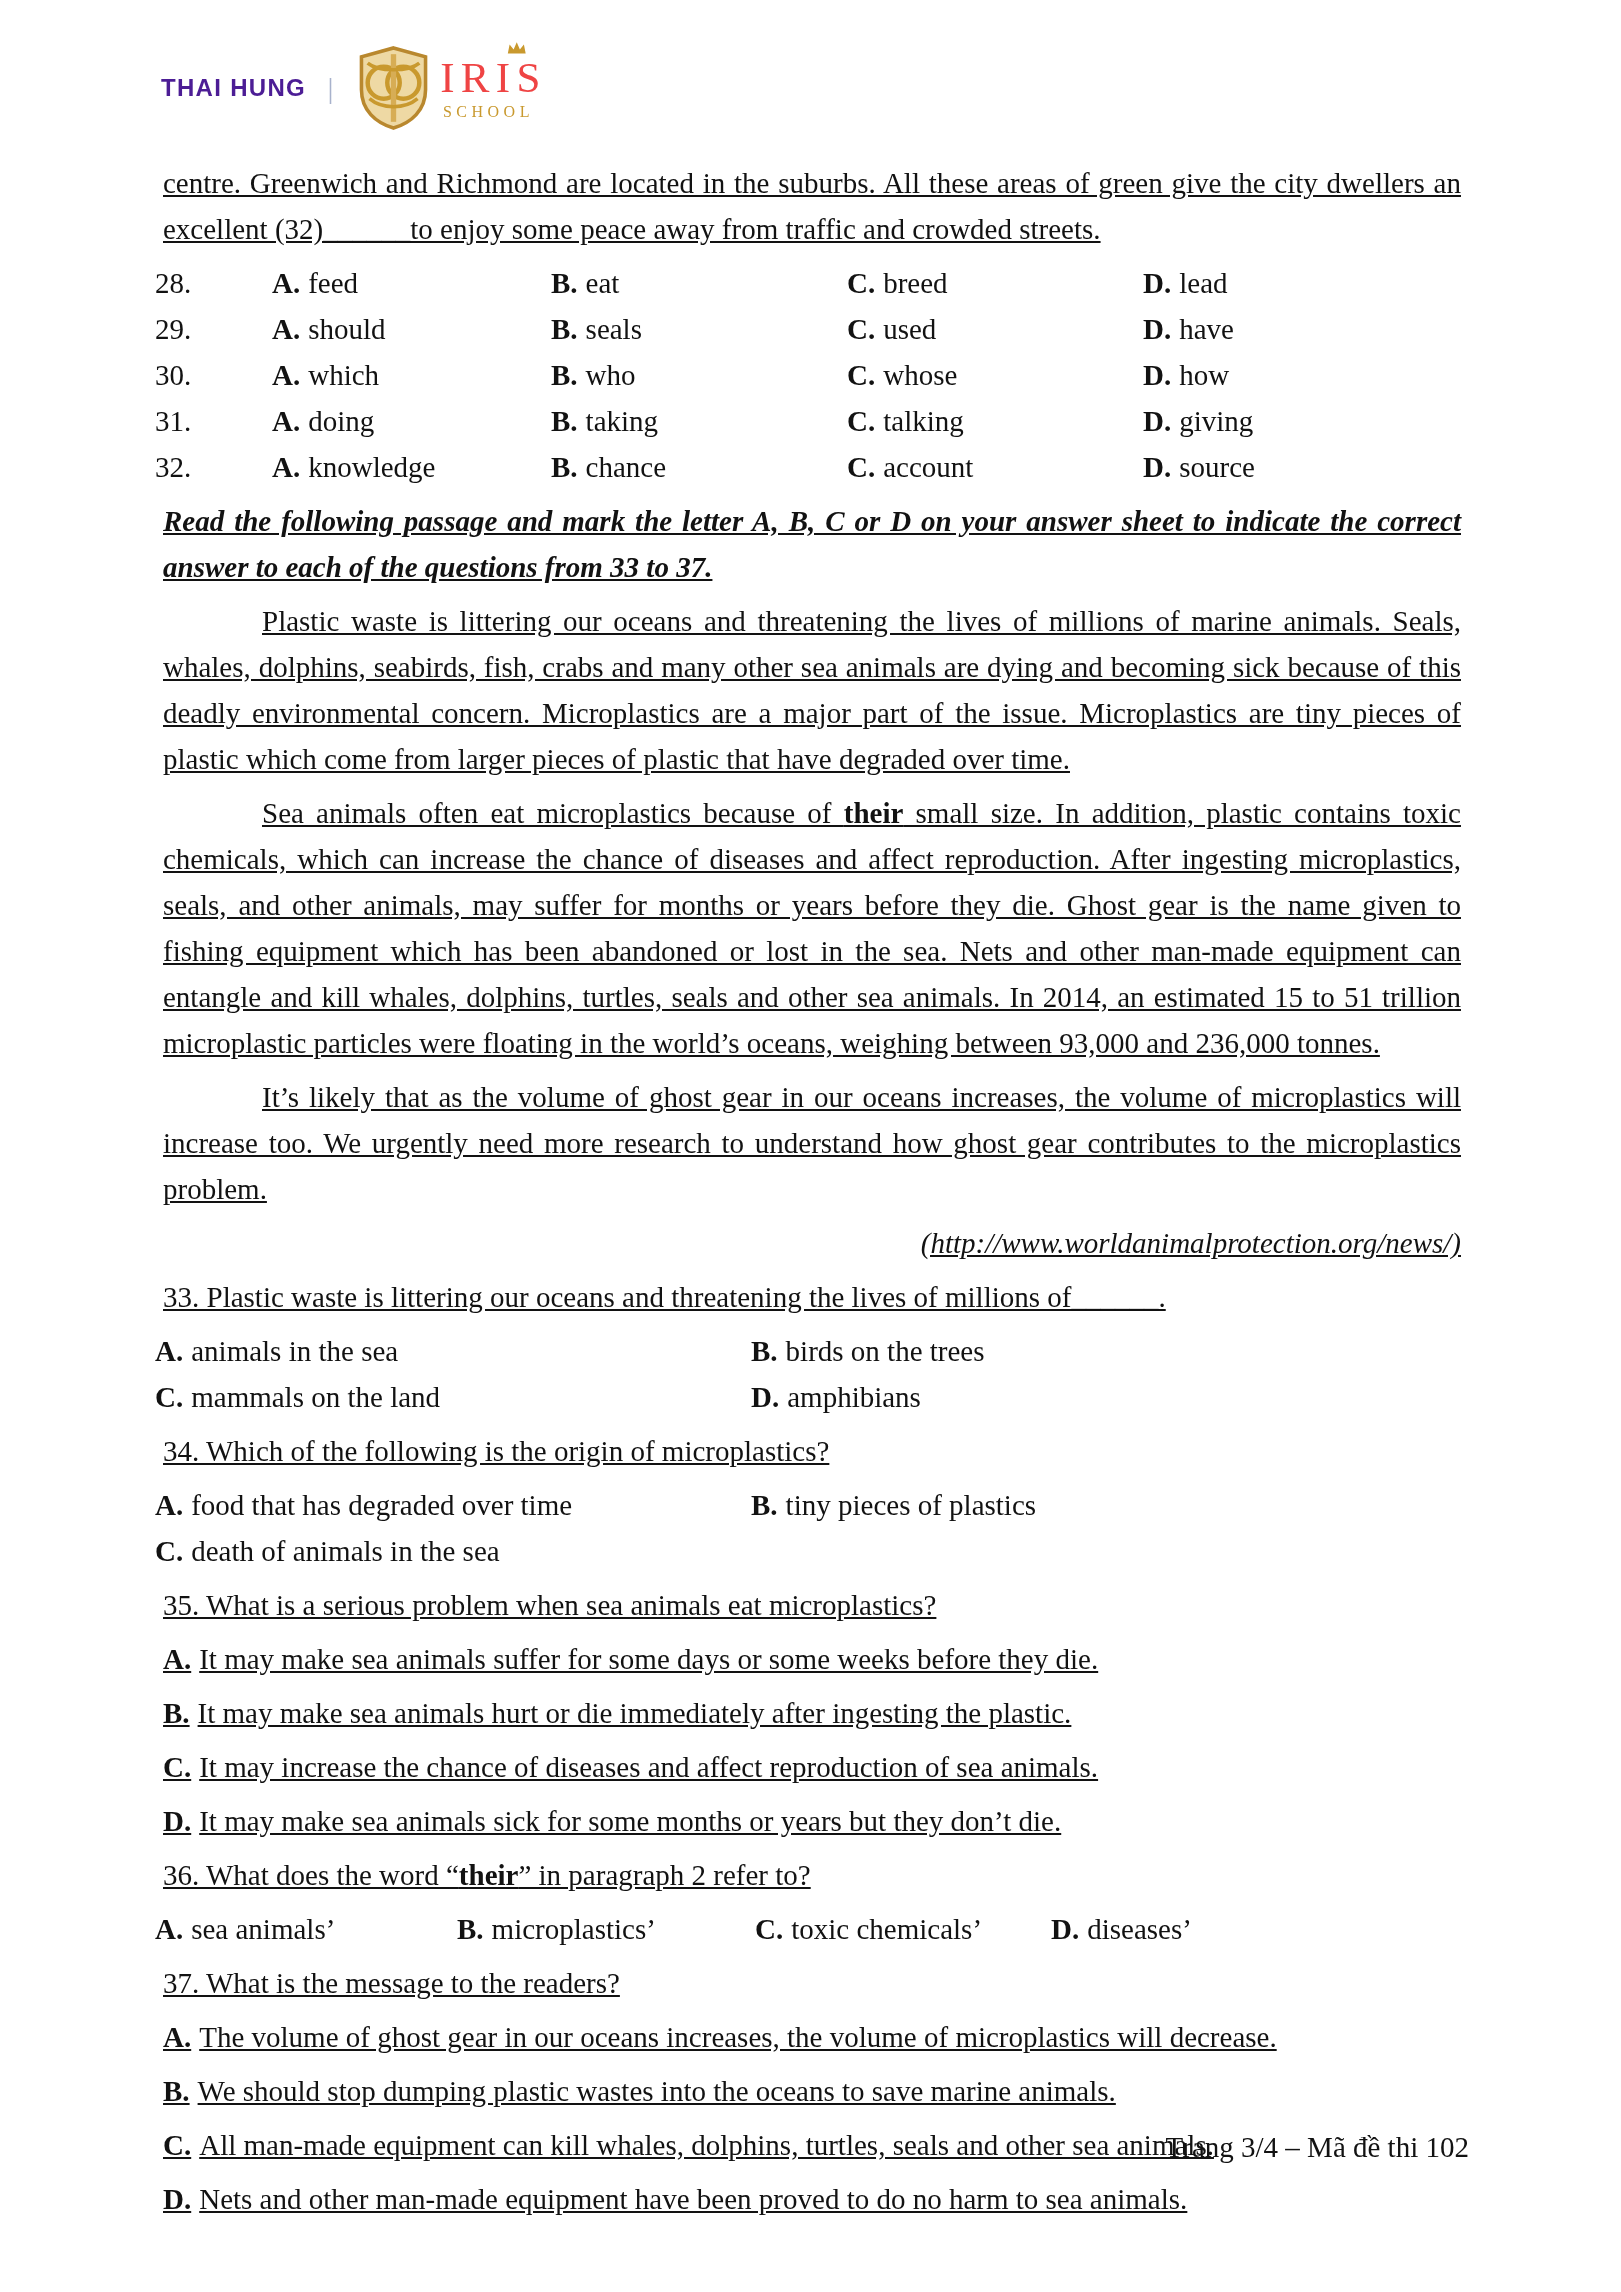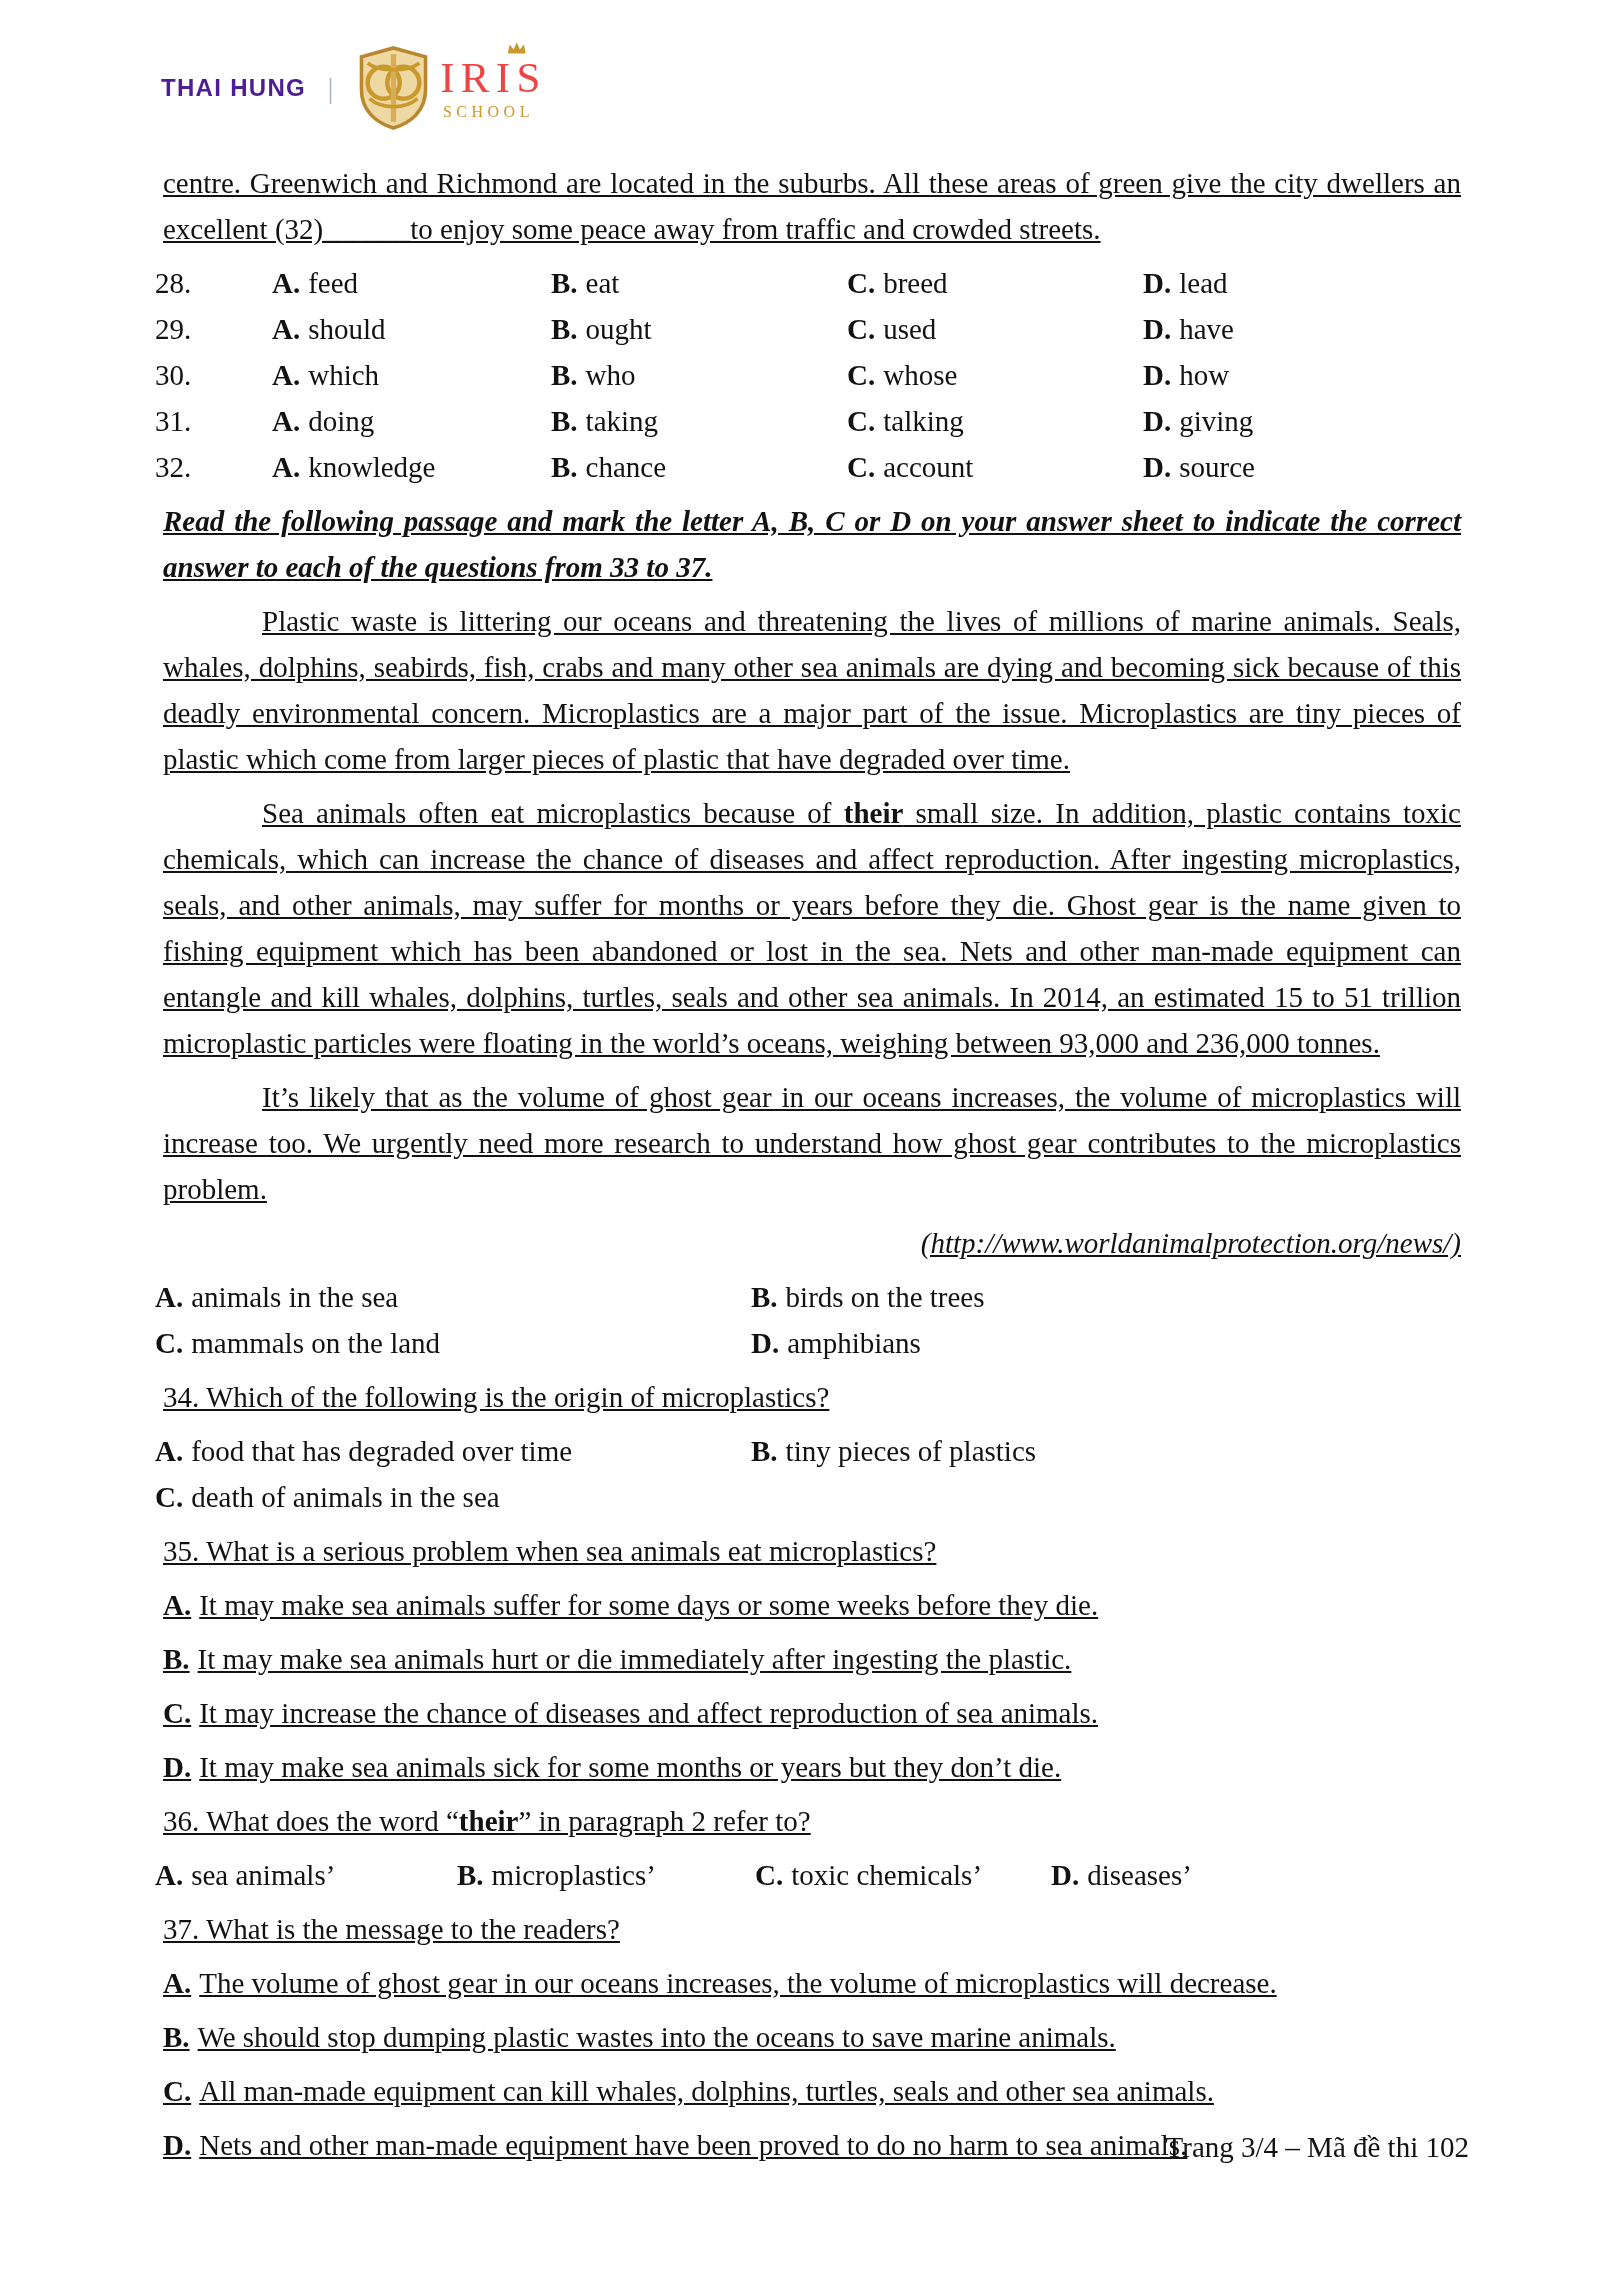--- a/index.html
+++ b/index.html
@@ -99,21 +99,21 @@
           <tr>
         <td class="qnum">28.</td>
         <td class="colA"><b class="lbl">A.</b><span>feed</span></td>
         <td class="colB"><b class="lbl">B.</b><span>eat</span></td>
         <td class="colC"><b class="lbl">C.</b><span>breed</span></td>
         <td class="colD"><b class="lbl">D.</b><span>lead</span></td>
       </tr>
       <tr>
         <td class="qnum">29.</td>
         <td class="colA"><b class="lbl">A.</b><span>should</span></td>
-        <td class="colB"><b class="lbl">B.</b><span>ought</span></td>
+        <td class="colB"><b class="lbl">B.</b><span>seals</span></td>
         <td class="colC"><b class="lbl">C.</b><span>used</span></td>
         <td class="colD"><b class="lbl">D.</b><span>have</span></td>
       </tr>
       <tr>
         <td class="qnum">30.</td>
         <td class="colA"><b class="lbl">A.</b><span>which</span></td>
         <td class="colB"><b class="lbl">B.</b><span>who</span></td>
         <td class="colC"><b class="lbl">C.</b><span>whose</span></td>
         <td class="colD"><b class="lbl">D.</b><span>how</span></td>
       </tr>
@@ -137,20 +137,21 @@
     <p class="instruction">Read the following passage and mark the letter A, B, C or D on your answer sheet to indicate the correct answer to each of the questions from 33 to 37.</p>
 
     <p class="justify indent">Plastic waste is littering our oceans and threatening the lives of millions of marine animals. Seals, whales, dolphins, seabirds, fish, crabs and many other sea animals are dying and becoming sick because of this deadly environmental concern. Microplastics are a major part of the issue. Microplastics are tiny pieces of plastic which come from larger pieces of plastic that have degraded over time.</p>
 
     <p class="justify indent"><span>Sea animals often eat microplastics because of </span><span class="kw">their</span><span> small size. In addition, plastic contains toxic chemicals, which can increase the chance of diseases and affect reproduction. After ingesting microplastics, seals, and other animals, may suffer for months or years before they die. Ghost gear is the name given to fishing equipment which has been abandoned or lost in the sea. Nets and other man-made equipment can entangle and kill whales, dolphins, turtles, seals and other sea animals. In 2014, an estimated 15 to 51 trillion microplastic particles were floating in the world’s oceans, weighing between 93,000 and 236,000 tonnes.</span></p>
 
     <p class="justify indent">It’s likely that as the volume of ghost gear in our oceans increases, the volume of microplastics will increase too. We urgently need more research to understand how ghost gear contributes to the microplastics problem.</p>
 
     <p class="source">(http://www.worldanimalprotection.org/news/)</p>
 
+    <p>33. Plastic waste is littering our oceans and threatening the lives of millions of______.</p>
     <div class="opt-row">
       <div class="col1"><b class="lbl">A.</b><span>animals in the sea</span></div>
       <div class="col2"><b class="lbl">B.</b><span>birds on the trees</span></div>
     </div>
     <div class="opt-row">
       <div class="col1"><b class="lbl">C.</b><span>mammals on the land</span></div>
       <div class="col2"><b class="lbl">D.</b><span>amphibians</span></div>
     </div>
 
     <p>34. Which of the following is the origin of microplastics?</p>

